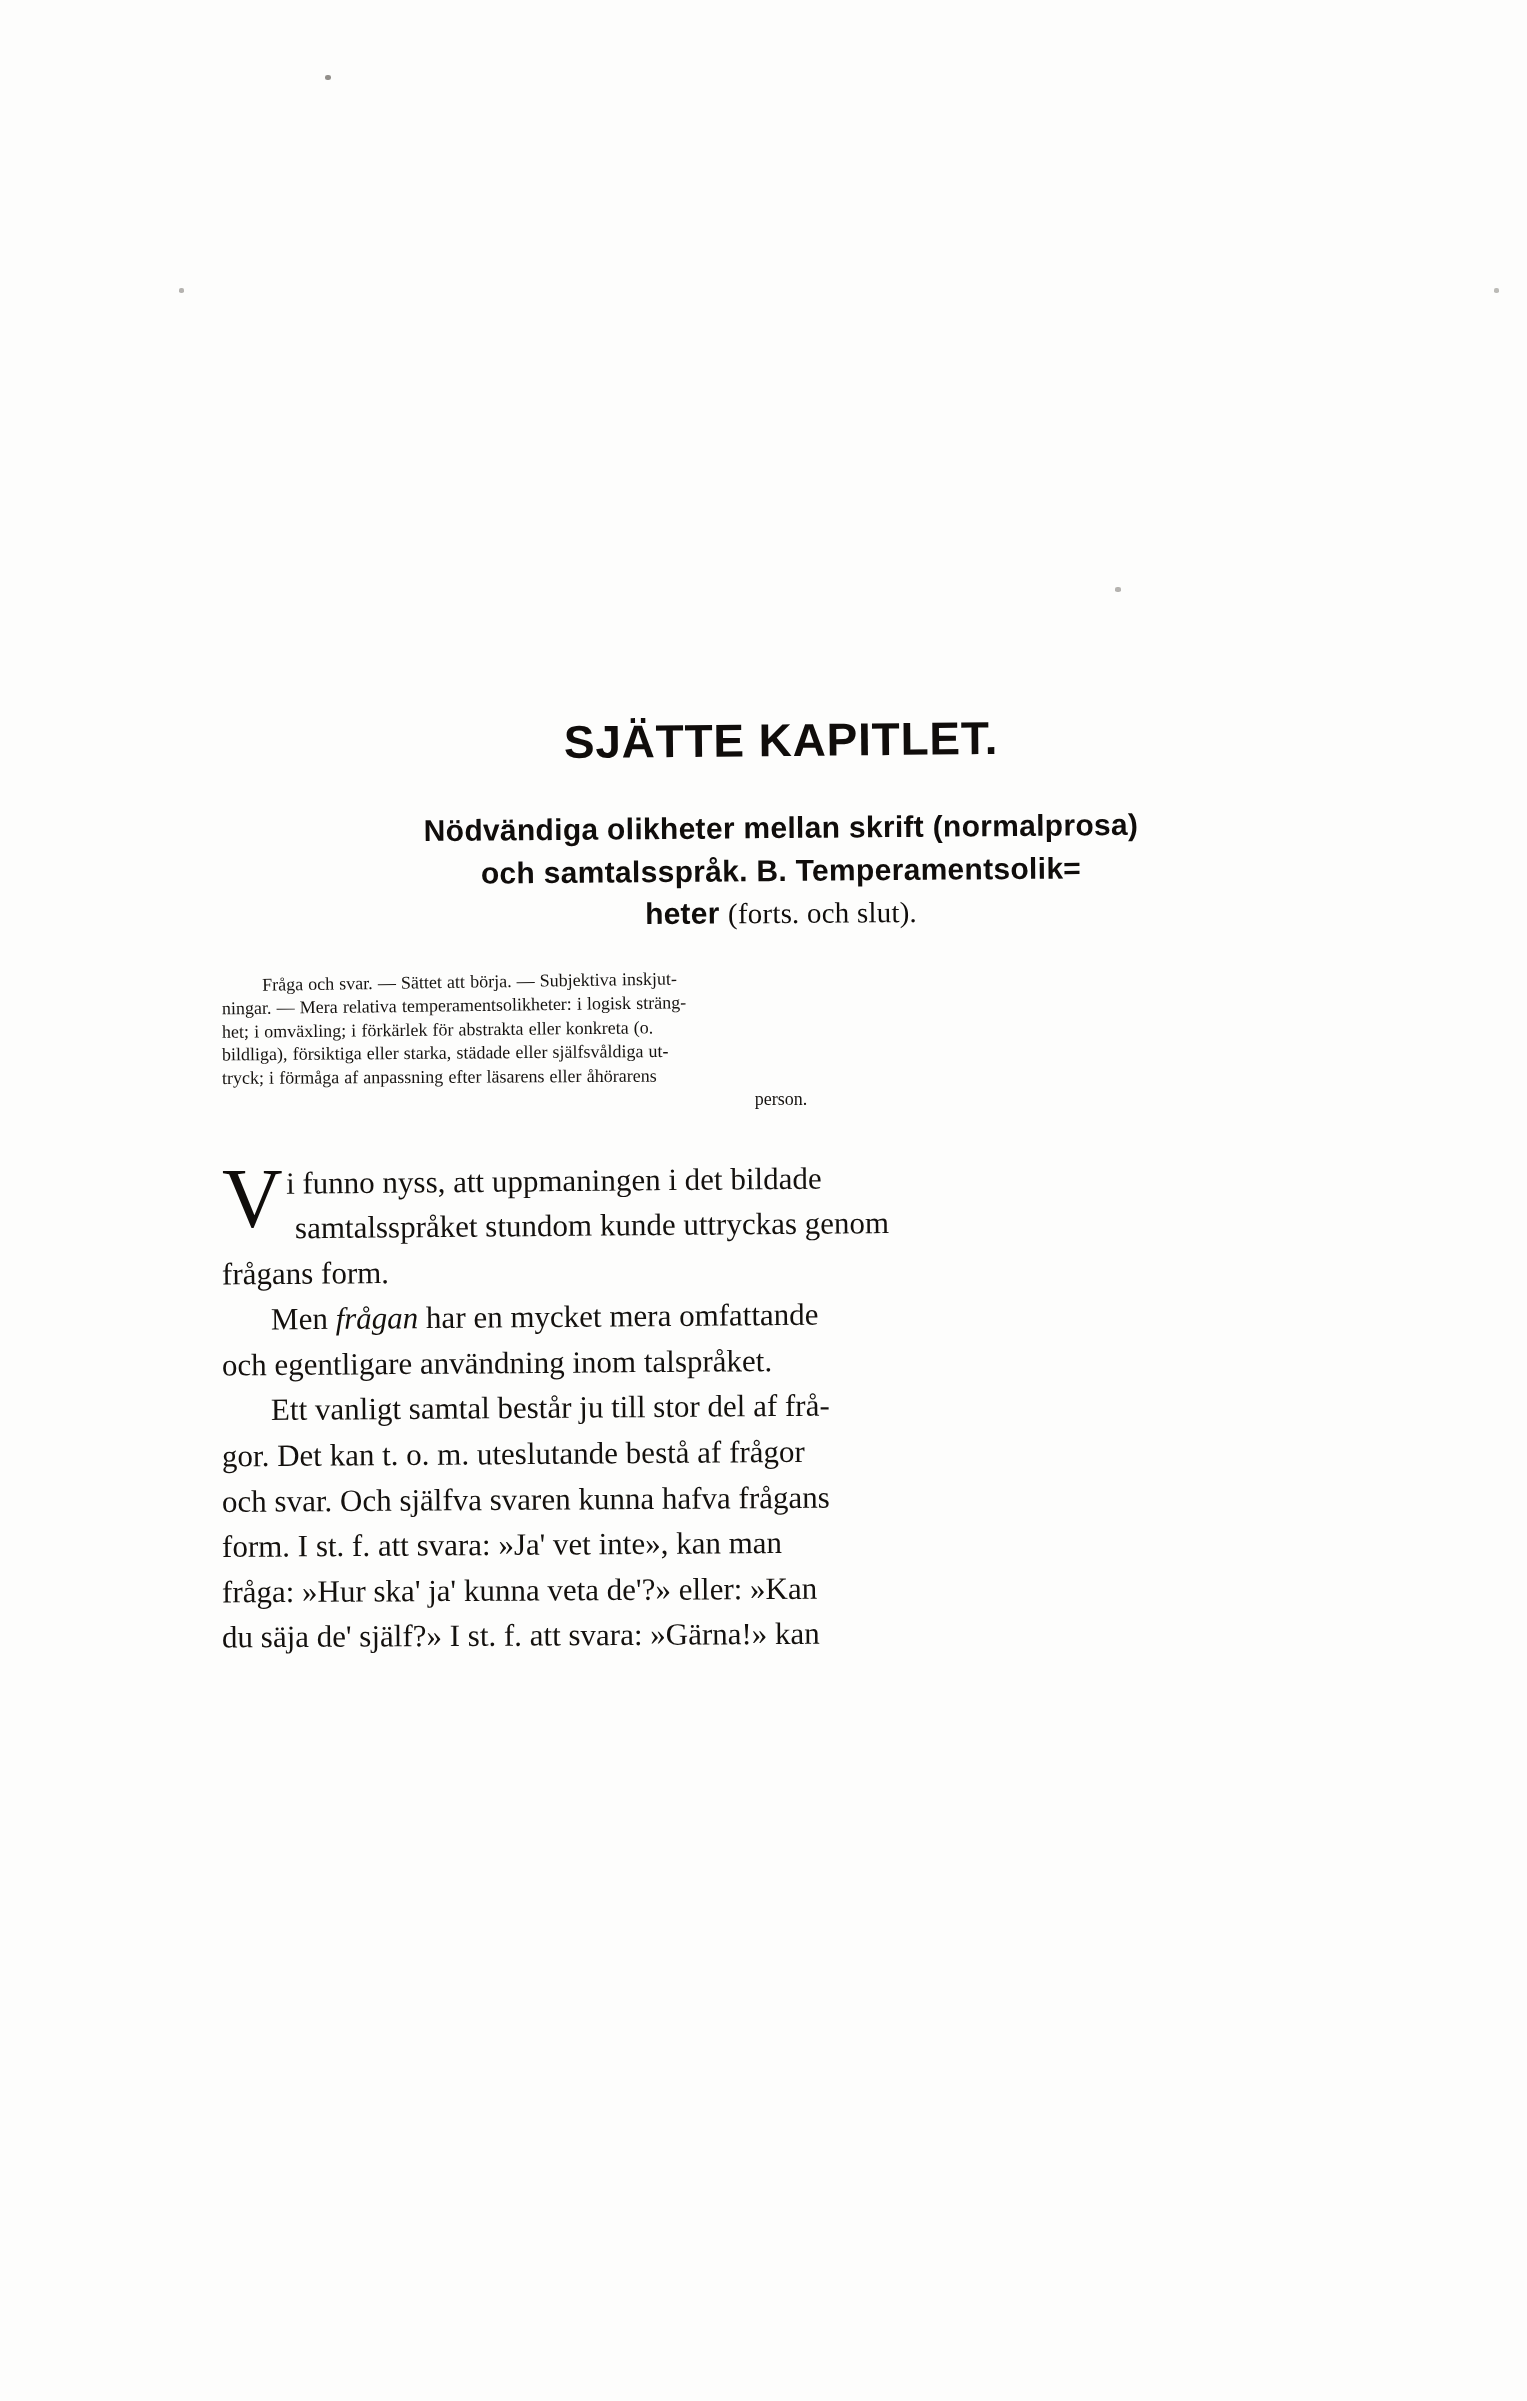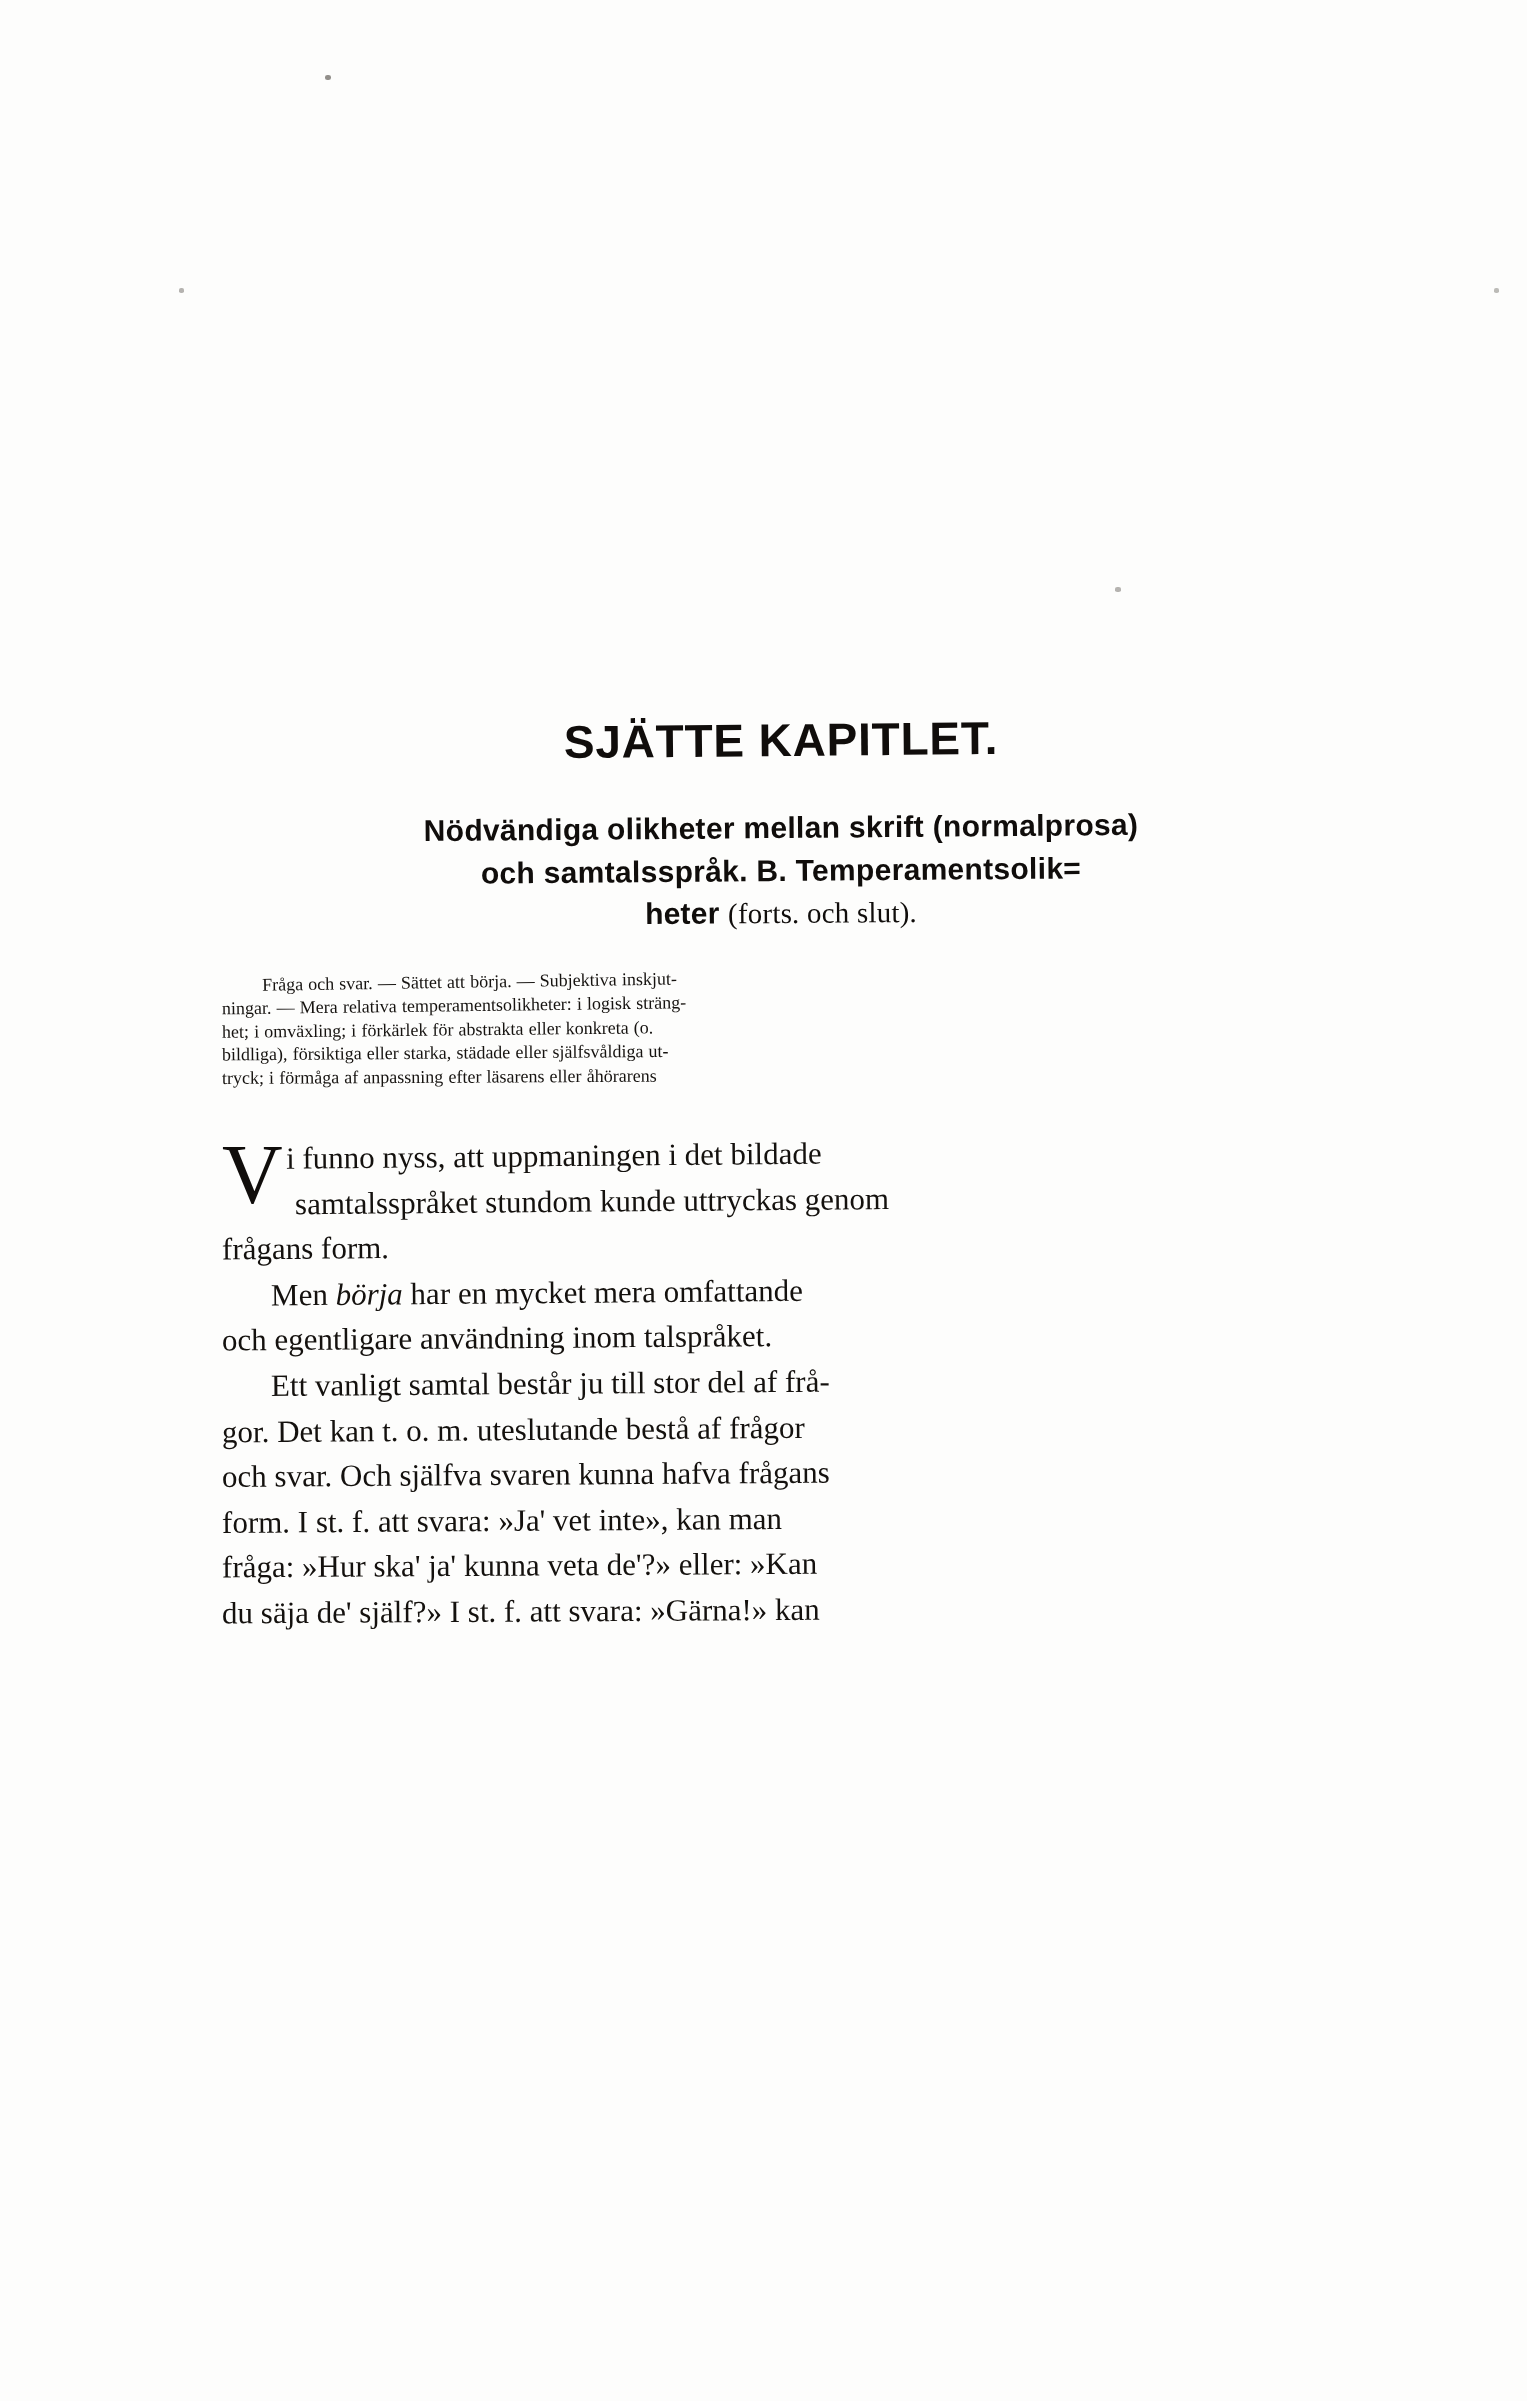--- a/index.html
+++ b/index.html
@@ -155,33 +155,34 @@
       <span class="sub-line l2">och samtalsspråk.  B. Temperamentsolik=</span>
       <span class="sub-line l3"><span>heter</span> <span class="roman">(forts. och slut).</span></span>
     </div>
 
     <div class="argument">
       <span class="arg-line a1">Fråga och svar. — Sättet att börja. — Subjektiva inskjut-</span>
       <span class="arg-line a2">ningar. — Mera relativa temperamentsolikheter: i logisk sträng-</span>
       <span class="arg-line a3">het; i omväxling; i förkärlek för abstrakta eller konkreta (o.</span>
       <span class="arg-line a4">bildliga), försiktiga eller starka, städade eller själfsvåldiga ut-</span>
       <span class="arg-line a5">tryck; i förmåga af anpassning efter läsarens eller åhörarens</span>
+      <span class="arg-line a6">person.</span>
     </div>
 
     <div class="body-text">
 
       <p class="dropcap-para">
         <span class="dropcap">V</span>
         <span class="ln sk1">i funno nyss, att uppmaningen i det bildade</span>
         <span class="ln sk2 indent-drop">samtalsspråket stundom kunde uttryckas genom</span>
         <span class="ln sk3">frågans form.</span>
       </p>
 
       <p>
-        <span class="ln sk2 indent"><span>Men </span><span class="italic">börja</span><span> har en mycket mera omfattande</span></span>
+        <span class="ln sk2 indent"><span>Men </span><span class="italic">frågan</span><span> har en mycket mera omfattande</span></span>
         <span class="ln sk3">och egentligare användning inom talspråket.</span>
       </p>
 
       <p>
         <span class="ln sk3 indent">Ett vanligt samtal består ju till stor del af frå-</span>
         <span class="ln sk3">gor.  Det kan t. o. m. uteslutande bestå af frågor</span>
         <span class="ln sk4">och svar.  Och själfva svaren kunna hafva frågans</span>
         <span class="ln sk4">form.  I st. f. att svara: »Ja' vet inte», kan man</span>
         <span class="ln sk5">fråga:  »Hur ska' ja' kunna veta de'?» eller: »Kan</span>
         <span class="ln sk5">du säja de' själf?»  I st. f. att svara:  »Gärna!» kan</span>

